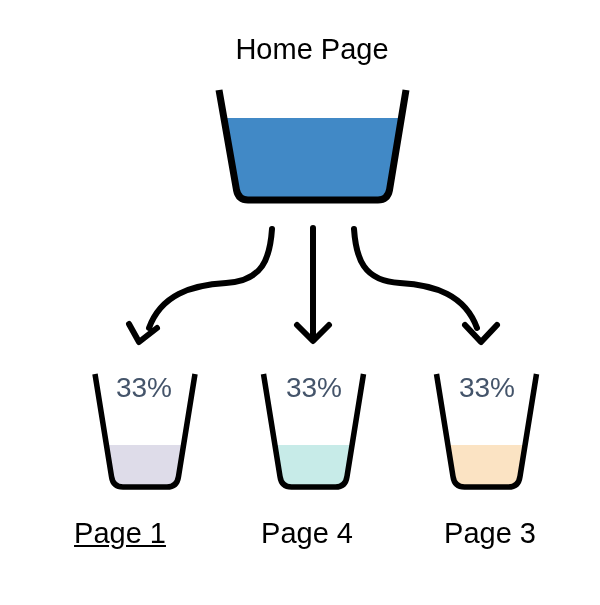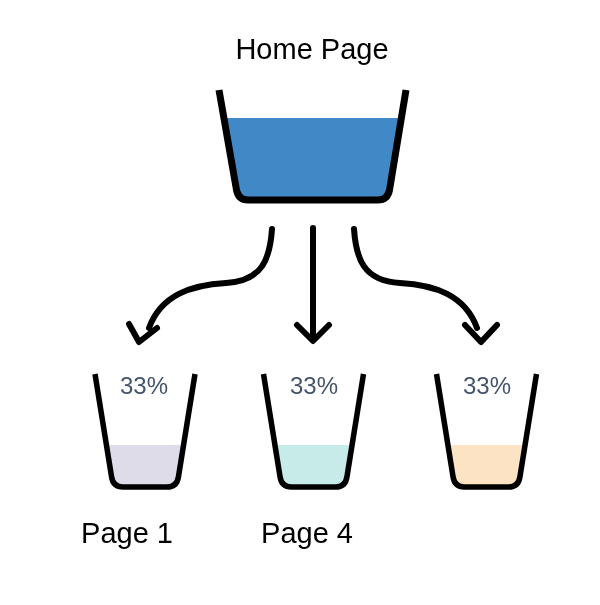--- a/index.html
+++ b/index.html
@@ -29,21 +29,21 @@
   .label {
     position: absolute;
     transform: translateX(-50%);
     white-space: nowrap;
     line-height: 1;
     color: var(--label-color, #000);
   }
   .title-label   { font-size: 29px; }
   .edge-label    { font-size: 26px; }
   .page-label    { font-size: 29px; }
-  .percent-label { font-size: 24px; color: var(--percent-color, #44546A); }
+  .percent-label { font-size: 28px; color: var(--percent-color, #44546A); }
 </style>
 </head>
 <body>
 
 <div class="canvas">
 
   <svg class="diagram-svg" width="600" height="605" viewBox="0 0 600 605">
 
     <g>
       <path d="M 224.3 118 L 237 192 Q 239 201 248 201 L 378 201 Q 387 201 389 192 L 400.7 118 Z" fill="#4189C6"></path>
@@ -70,16 +70,17 @@
     </g>
   </svg>
 
   <div class="label title-label" style="left:312px; top:35px;">Home Page</div>
 
 
   <div class="label percent-label" style="left:144px; top:374px;">33%</div>
   <div class="label percent-label" style="left:314px; top:374px;">33%</div>
   <div class="label percent-label" style="left:487px; top:374px;">33%</div>
 
-  <div class="label page-label" style="left:127px; top:519px;">Page 1</div>
+  <div class="label page-label" style="left:120px; top:519px;text-decoration:underline;">Page 1</div>
   <div class="label page-label" style="left:307px; top:519px;">Page 4</div>
+  <div class="label page-label" style="left:490px; top:519px;">Page 3</div>
 
 </div>
 
 </body></html>

